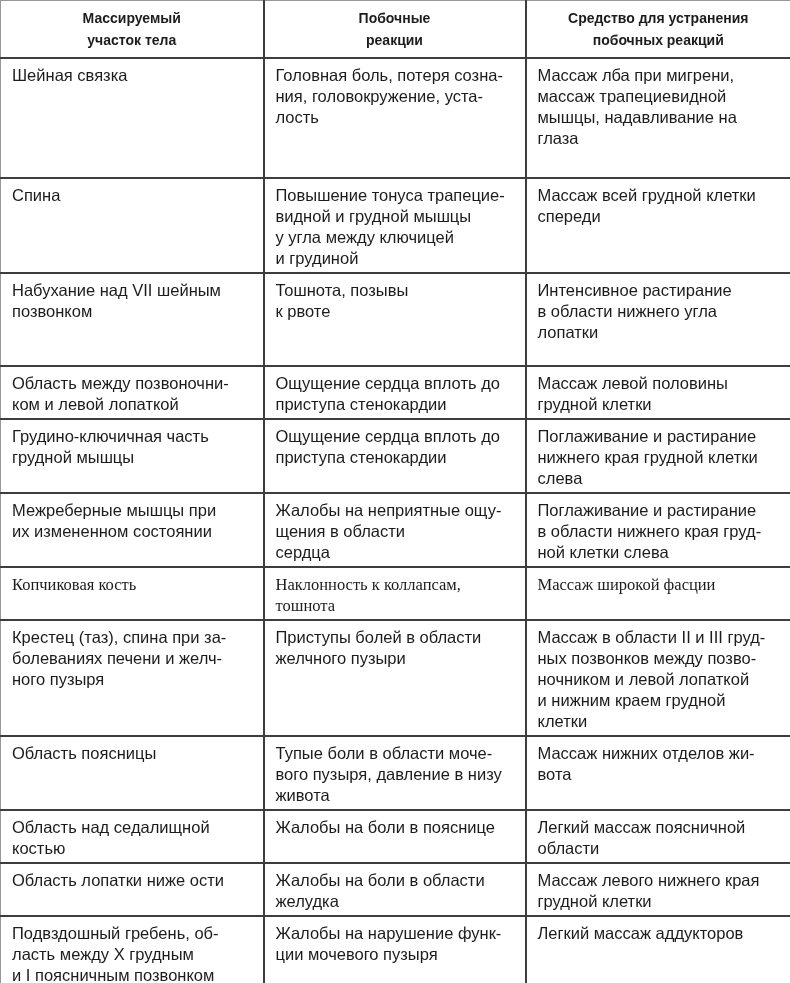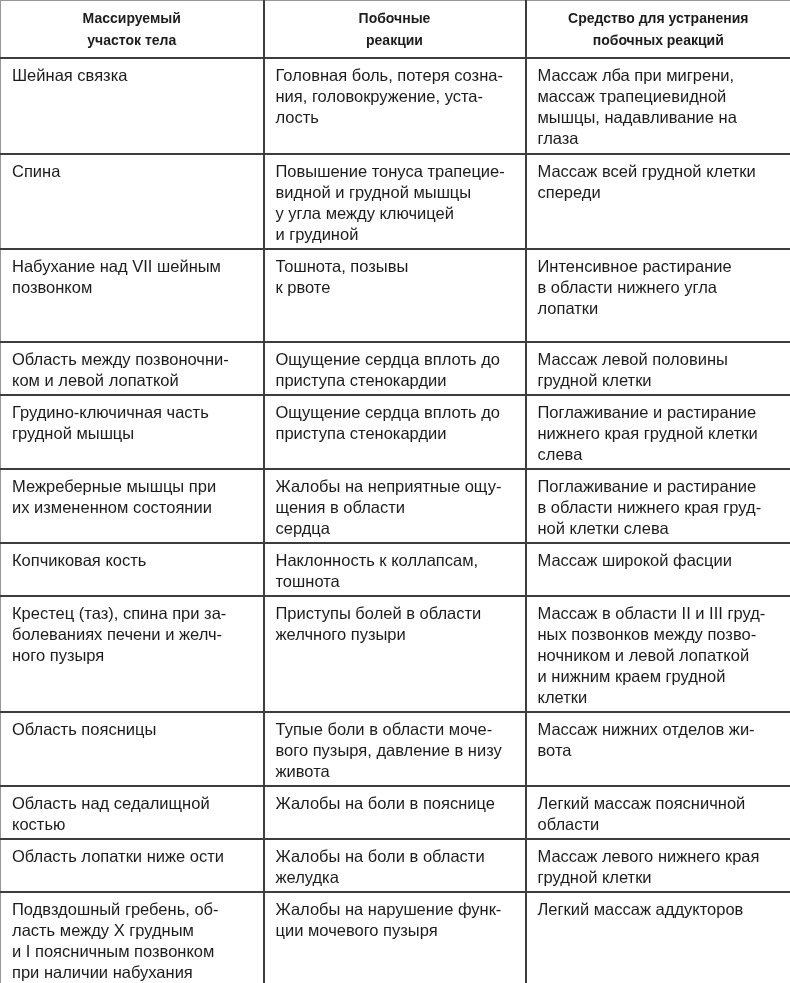--- a/index.html
+++ b/index.html
@@ -49,27 +49,27 @@
     vertical-align: middle;
     padding: 2px 6px;
   }
   .med-table td {
     font-size: 16.5px;
     line-height: 21px;
     text-align: left;
     vertical-align: top;
     padding: 6px 6px 3px 11px;
   }
-  .med-table tbody tr:nth-child(1)  { height: 96px; }
+  .med-table tbody tr:nth-child(1)  { height: 120px; }
   .med-table tbody tr:nth-child(2)  { height: 69px; }
   .med-table tbody tr:nth-child(3)  { height: 93px; }
   .med-table tbody tr:nth-child(4)  { height: 50px; }
   .med-table tbody tr:nth-child(5)  { height: 72px; }
   .med-table tbody tr:nth-child(6)  { height: 68px; }
-  .med-table tbody tr:nth-child(7)  { height: 52px; }
+  .med-table tbody tr:nth-child(7)  { height: 52px; font-family: Liberation Serif, serif; }
   .med-table tbody tr:nth-child(8)  { height: 113px; }
   .med-table tbody tr:nth-child(9)  { height: 68px; }
   .med-table tbody tr:nth-child(10) { height: 40px; }
   .med-table tbody tr:nth-child(11) { height: 45px; }
   .med-table tbody tr:nth-child(12) { height: 86px; }
   .med-table tbody tr:nth-child(13) { height: 60px; }
 </style>
 </head>
 <body>
 

